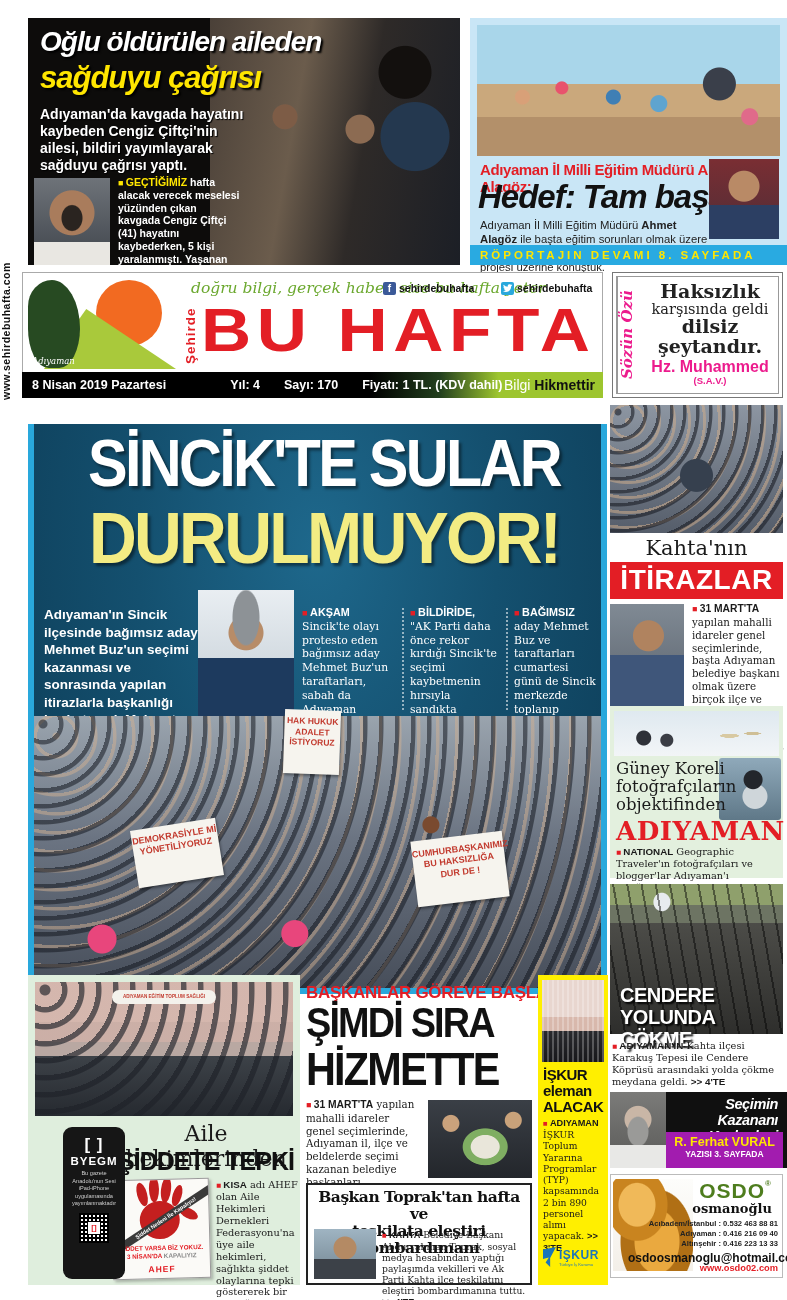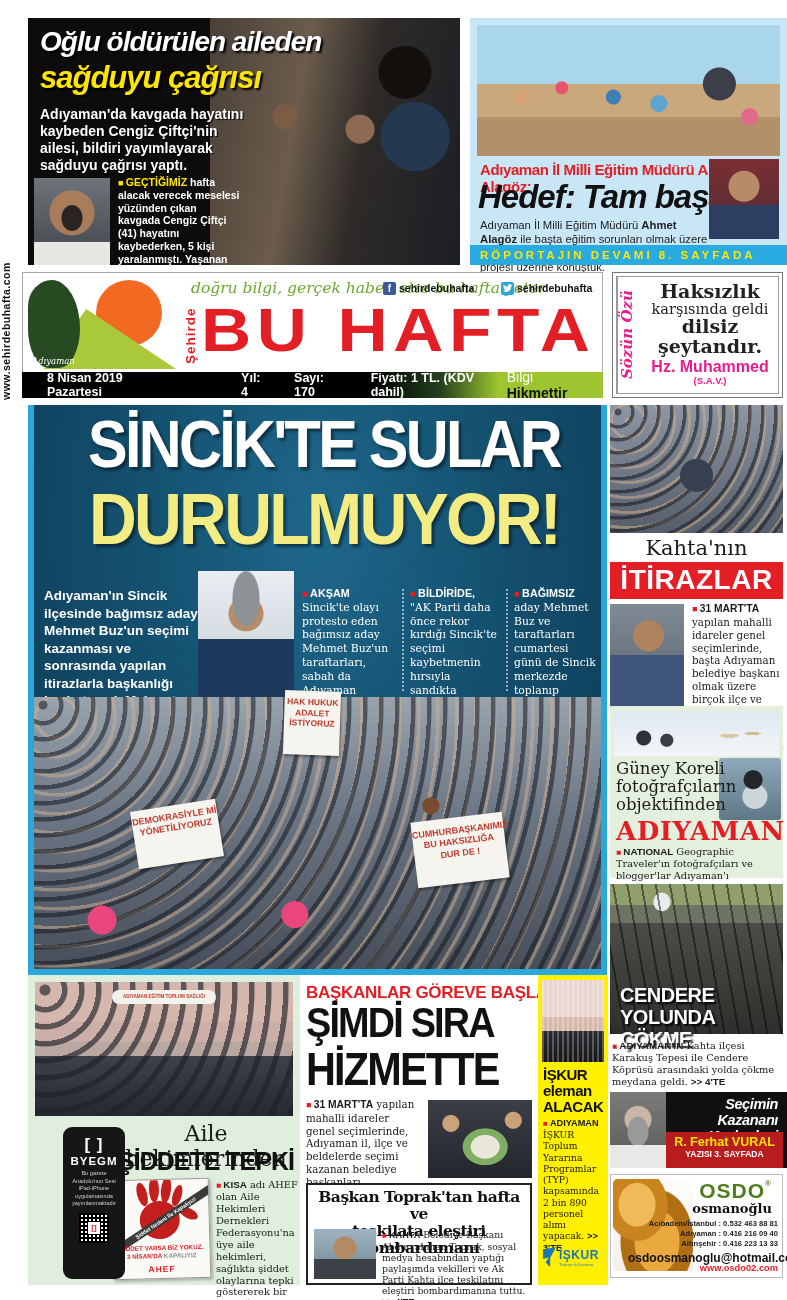--- a/index.html
+++ b/index.html
@@ -68,38 +68,38 @@
   .fb-ic{display:inline-block;width:13px;height:13px;background:#3b5998;color:#fff;border-radius:2px;
      font-weight:900;font-size:10px;text-align:center;line-height:13px;}
   .tw-ic{display:inline-block;width:13px;height:13px;background:#29a8dc;border-radius:2px;padding:1px;box-sizing:border-box;}
   .brand-prefix{left:160px;top:32px;width:16px;height:62px;writing-mode:vertical-rl;transform:rotate(180deg);
      color:#e31e25;font-weight:900;font-size:13.5px;text-align:center;letter-spacing:1px;}
   .brand{left:178px;top:26px;color:#e31e25;font-weight:900;font-size:62px;letter-spacing:5px;
      transform:scaleX(1.12);transform-origin:left top;line-height:1;}
   #mast-bar{left:22px;top:372px;width:581px;height:26px;box-sizing:border-box;
      background:linear-gradient(90deg,#000 0%,#000 60%,#23401e 72%,#9dc52f 82%);
      color:#fff;font-weight:700;font-size:12.5px;display:flex;align-items:center;}
-  #mast-bar .d1{margin-left:25px;}#mast-bar .d2{margin-left:64px;}#mast-bar .d3{margin-left:24px;}
+  #mast-bar .d1{margin-left:10px;}#mast-bar .d2{margin-left:64px;}#mast-bar .d3{margin-left:24px;}
   #mast-bar .d4{margin-left:24px;}
   .motto{margin-left:auto;margin-right:8px;font-size:14px;}
   .motto .m1{color:#fff;font-weight:400;}
   .motto .m2{color:#111;font-weight:900;}
   
   #quote{left:612px;top:272px;width:171px;height:126px;border:1px solid #777;background:#fff;box-sizing:border-box;}
   #quote .inner{position:absolute;left:3px;top:3px;right:3px;bottom:3px;border:1px solid #999;display:flex;}
   .q-label{width:24px;border-right:1px solid #999;writing-mode:vertical-rl;transform:rotate(180deg);
      color:#ec1b8d;font-style:italic;font-weight:700;font-size:15px;text-align:center;
      font-family:"DejaVu Serif",serif;}
   .q-body{flex:1;text-align:center;padding-top:5px;font-family:"DejaVu Serif",serif;color:#222;line-height:1.05;}
   .q1{font-weight:700;font-size:19px;}
   .q2{font-size:14.5px;}
   .q-author{color:#ec1b8d;font-weight:900;font-size:16px;font-family:"Liberation Sans",sans-serif;margin-top:2px;}
   .q-note{color:#ec1b8d;font-weight:900;font-size:9.5px;font-family:"Liberation Sans",sans-serif;}
   
-  #story-main{left:28px;top:405px;width:579px;height:570px;box-sizing:border-box;
+  #story-main{left:28px;top:424px;width:579px;height:570px;box-sizing:border-box;
      border:6px solid #29a8dc;border-top:none;
      background:radial-gradient(ellipse at 50% 22%,#1e688c 0%,#14506f 45%,#0c3click 0%,#0c3a54 100%);
      background:radial-gradient(ellipse at 50% 22%,#1e688c 0%,#14506f 45%,#0c3a54 100%);overflow:hidden;padding-left:27px;}
   .main-h1{left:10px;top:6px;width:560px;text-align:center;color:#fff;font-weight:900;font-size:66px;
      line-height:1;letter-spacing:-3px;transform:scaleX(.9);transform-origin:center top;
      text-shadow:3px 3px 3px rgba(0,0,0,.45);white-space:nowrap;}
   .main-h2{left:10px;top:78px;width:560px;text-align:center;color:#f3ec83;font-weight:900;font-size:72px;
      line-height:1;letter-spacing:-3px;transform:scaleX(.92);transform-origin:center top;
      text-shadow:3px 3px 3px rgba(0,0,0,.45);white-space:nowrap;}
   .main-lede{left:10px;top:182px;width:158px;color:#fff;font-weight:700;font-size:13.5px;line-height:1.3;}
@@ -175,21 +175,21 @@
   
   #columnist{left:610px;top:1092px;width:179px;height:76px;background:#101010;}
   .col-portrait{left:0;top:0;width:56px;height:76px;
      background:
        linear-gradient(to top,#e8e8e6 0 30%,transparent 30%),
        radial-gradient(ellipse at 50% 52%,#9a9a98 0 10px,transparent 11px),
        radial-gradient(circle at 50% 36%,#c9b6a6 0 13px,transparent 14px),
        linear-gradient(#7b7b79,#595957);}
   .col-title{left:60px;top:5px;width:108px;text-align:right;color:#fff;font-style:italic;
      font-weight:900;font-size:14.5px;line-height:1.1;letter-spacing:-.4px;}
-  .col-redbar{left:56px;bottom:0;width:117px;height:36px;background:#b91c1c;text-align:center;}
+  .col-redbar{left:56px;bottom:0;width:117px;height:36px;background:#a21caf;text-align:center;}
   .col-name{color:#ffe600;font-weight:900;font-size:12.5px;margin-top:3px;}
   .col-note{color:#fff;font-weight:900;font-size:8.5px;}
   
   #osdo{left:610px;top:1174px;width:173px;height:104px;background:#fff;border:1px solid #bbb;box-sizing:border-box;}
   .baklava{left:2px;top:4px;width:80px;height:92px;
      background:
        radial-gradient(ellipse at 30% 28%,#f0b959 0 18px,#c9841f 19px 30px,transparent 31px),
        radial-gradient(ellipse at 55% 68%,#eaa93f 0 22px,#b06f15 23px 36px,transparent 37px),
        linear-gradient(#fdfdfb,#f3efe8);}
   .osdo-brand{right:10px;top:4px;color:#4e7d1e;font-weight:900;font-size:21px;letter-spacing:1px;}

